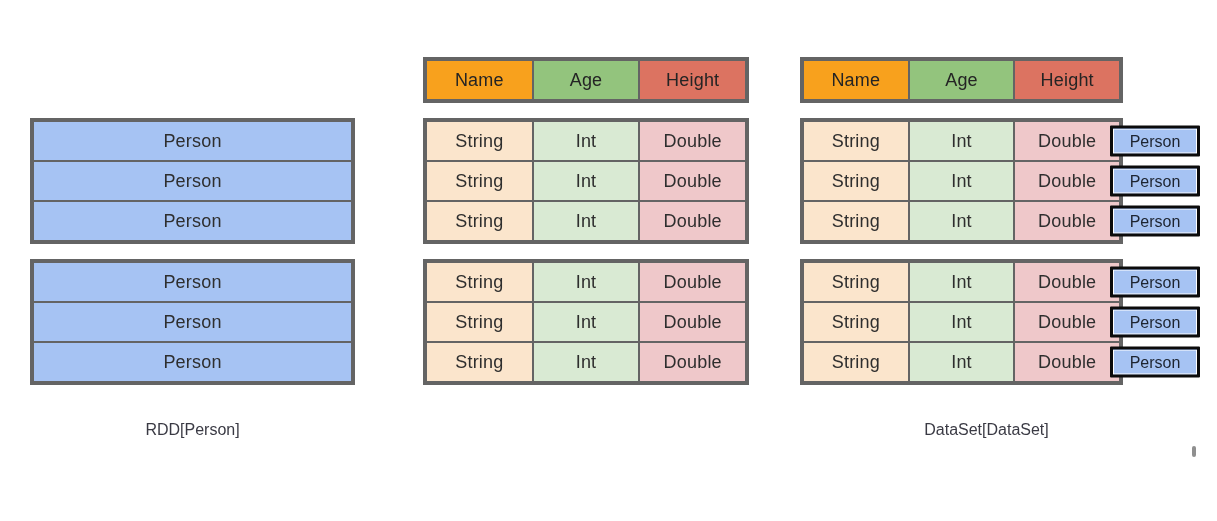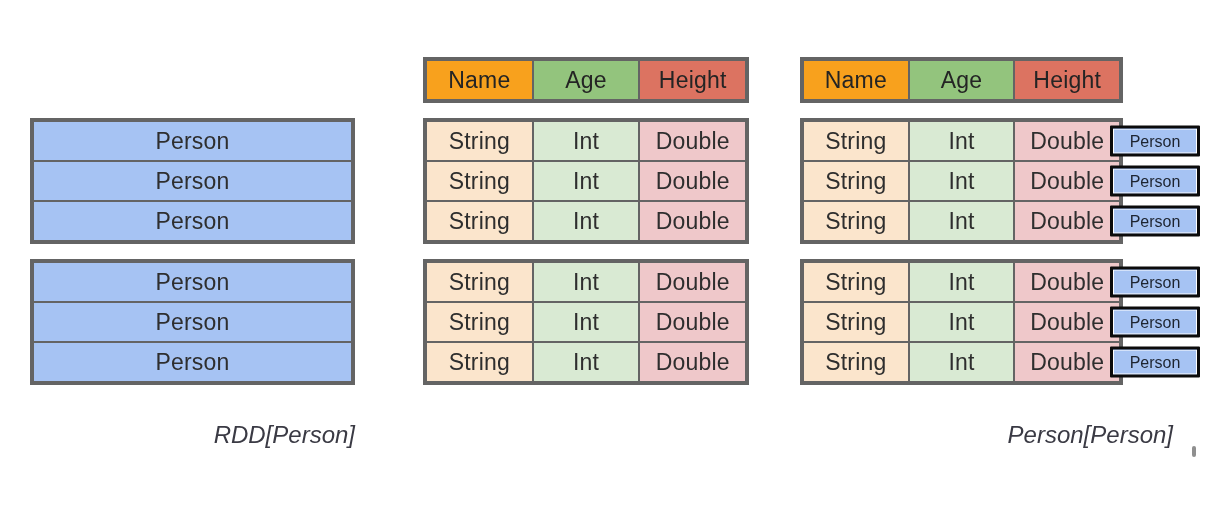--- a/index.html
+++ b/index.html
@@ -32,21 +32,21 @@
   .row:first-child { margin-top: 0; }
 
   .cell {
     flex: 1 1 0;
     height: 42px;
     border: 2px solid var(--border, #646464);
     margin-left: -2px;
     display: flex;
     align-items: center;
     justify-content: center;
-    font-size: 23px;
+    font-size: 18px;
     letter-spacing: 0.2px;
     color: #2e2e2e;
   }
   .cell:first-child { margin-left: 0; }
   .tbl-header .cell { color: #242424; }
 
   .side-box {
     position: absolute;
     left: 308px;
     top: 50%;
@@ -61,25 +61,24 @@
     font-size: 16px;
     color: #1d2430;
     z-index: 3;
     border-radius: 1px;
   }
 
   .caption {
     position: absolute;
     top: 421px;
     left: 0; right: 0;
-    text-align: right;
-    font-size: 24px;
+    text-align: center;
+    font-size: 16px;
     color: var(--captionText, #3a3a44);
     white-space: nowrap;
-    font-style: italic;
   }
   #col-2 .caption { right: -50px; }
 
   .stray-mark {
     position: absolute;
     left: 1192px;
     top: 446px;
     width: 4px;
     height: 11px;
     background: #8f8f8f;
@@ -202,17 +201,17 @@
           <div class="cell" style="background: rgb(239, 200, 202);">Double</div>
           <div class="side-box" style="background: rgb(166, 195, 243);">Person</div>
         </div>
         <div class="row">
           <div class="cell" style="background: rgb(251, 229, 204);">String</div>
           <div class="cell" style="background: rgb(217, 234, 211);">Int</div>
           <div class="cell" style="background: rgb(239, 200, 202);">Double</div>
           <div class="side-box" style="background: rgb(166, 195, 243);">Person</div>
         </div>
       </div>
-    <div class="caption">Person[Person]</div>
+    <div class="caption">DataSet[DataSet]</div>
   </div>
 
   <div class="stray-mark"></div>
 </div>
 
 </body></html>

